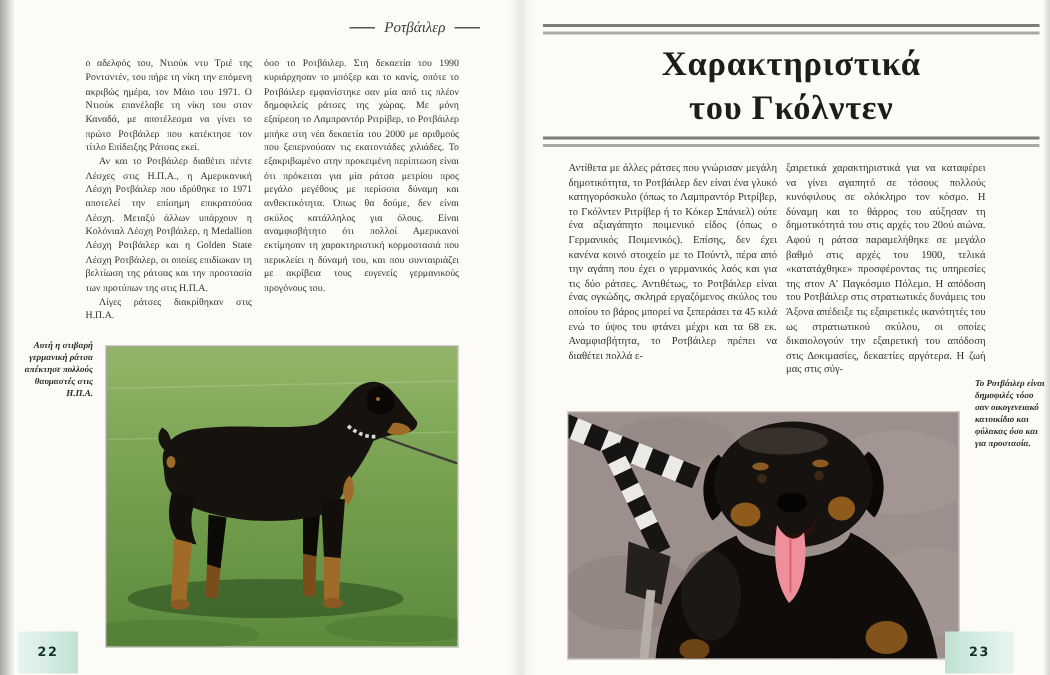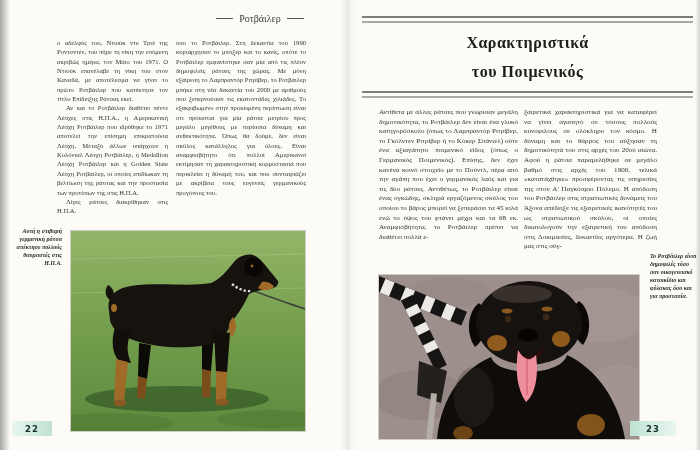--- a/index.html
+++ b/index.html
@@ -8,22 +8,22 @@
   
   .edge-left{position:absolute;left:0;top:0;width:10px;height:450px;
              background:linear-gradient(to right,#a2a7a0,rgba(252,251,248,0));}
   .gutter{position:absolute;left:340px;top:0;width:18px;height:450px;
           background:linear-gradient(to right,rgba(110,110,105,0),rgba(110,110,105,.14) 45%,rgba(110,110,105,.04) 62%,rgba(110,110,105,0));}
   .edge-right{position:absolute;right:0;top:0;width:5px;height:450px;
               background:linear-gradient(to left,rgba(110,110,105,.28),rgba(110,110,105,0));}
 
   
   .running-head{position:absolute;left:200px;top:13px;width:120px;display:flex;
-                align-items:center;justify-content:center;gap:6px;
-                font-size:10px;color:#3d3c39;}
+                align-items:center;justify-content:flex-end;gap:6px;
+                font-style:italic;font-size:10px;color:#3d3c39;}
   .dash{width:17px;height:1px;background:#575652;}
 
   
   .col{position:absolute;text-align:justify;color:#34322e;overflow:hidden;
        -webkit-hyphens:none;hyphens:none;}
   .lp-col1{left:57px;top:38px;width:111px;height:190px;font-size:6.6px;line-height:9.35px;}
   .lp-col2{left:176px;top:38px;width:130px;height:192px;font-size:6.6px;line-height:9.35px;}
   .rp-col1{left:379px;top:108px;width:139px;height:160px;font-size:7.1px;line-height:9.6px;}
   .rp-col2{left:524px;top:108px;width:133px;height:160px;font-size:7.1px;line-height:9.6px;}
   .para{margin:0;}
@@ -36,25 +36,25 @@
 
   
   .photo{position:absolute;border:1px solid #cfcdc4;box-shadow:0 0 0 1px #f3f2ec inset;background:#888;}
   .photo svg{display:block;width:100%;height:100%;}
   .photo-left{left:70px;top:230px;width:234px;height:200px;}
   .photo-right{left:378px;top:274px;width:260px;height:164px;}
 
   
   .title-block{position:absolute;left:362px;top:16px;width:331px;text-align:center;}
   .double-rule{height:3px;border-top:2px solid #7d7d7b;border-bottom:2px solid #a9a9a6;}
-  .chapter-title{font-weight:bold;font-size:16px;line-height:29px;color:#1d1c1a;
+  .chapter-title{font-weight:bold;font-size:23px;line-height:29px;color:#1d1c1a;
                  margin:5px 0 5px;letter-spacing:.5px;}
 
   
-  .pagenum{position:absolute;height:15px;display:flex;align-items:center;justify-content:center;
+  .pagenum{position:absolute;height:28px;display:flex;align-items:center;justify-content:center;
            font-family:"DejaVu Sans",sans-serif;font-weight:bold;font-size:8.5px;
            letter-spacing:1px;color:#143129;}
   .pn-left{left:12px;top:421px;width:40px;
            background:linear-gradient(to right,#e9f6f0,#bfe2d3);}
   .pn-right{left:630px;top:421px;width:46px;
             background:linear-gradient(to right,#bfe2d3,#e9f6f0);}
 </style>
 </head>
 <body>
 
@@ -137,21 +137,21 @@
       <span>22</span>
     </div>
   </div>
 
   <div>
 
     <div class="title-block">
       <div class="double-rule"></div>
       <div class="chapter-title">
         <div>Χαρακτηριστικά</div>
-        <div>του Ποιμενικός</div>
+        <div>του Γκόλντεν</div>
       </div>
       <div class="double-rule"></div>
     </div>
 
     <div class="col rp-col1">
       <p class="para">Αντίθετα με άλλες ράτσες που γνώρισαν μεγάλη δημοτικότητα, το Ροτβάιλερ δεν είναι ένα γλυκό κατηγορόσκυλο (όπως το Λαμπραντόρ Ριτρίβερ, το Γκόλντεν Ριτρίβερ ή το Κόκερ Σπάνιελ) ούτε ένα αξιαγάπητο ποιμενικό είδος (όπως ο Γερμανικός Ποιμενικός). Επίσης, δεν έχει κανένα κοινό στοιχείο με το Πούντλ, πέρα από την αγάπη που έχει ο γερμανικός λαός και για τις δύο ράτσες. Αντιθέτως, το Ροτβάιλερ είναι ένας ογκώδης, σκληρά εργαζόμενος σκύλος του οποίου το βάρος μπορεί να ξεπεράσει τα 45 κιλά ενώ το ύψος του φτάνει μέχρι και τα 68 εκ. Αναμφισβήτητα, το Ροτβάιλερ πρέπει να διαθέτει πολλά ε-</p>
     </div>
 
     <div class="col rp-col2">
       <p class="para">ξαιρετικά χαρακτηριστικά για να καταφέρει να γίνει αγαπητό σε τόσους πολλούς κυνόφιλους σε ολόκληρο τον κόσμο. Η δύναμη και το θάρρος του αύξησαν τη δημοτικότητά του στις αρχές του 20ού αιώνα. Αφού η ράτσα παραμελήθηκε σε μεγάλο βαθμό στις αρχές του 1900, τελικά «κατατάχθηκε» προσφέροντας τις υπηρεσίες της στον Α' Παγκόσμιο Πόλεμο. Η απόδοση του Ροτβάιλερ στις στρατιωτικές δυνάμεις του Άξονα απέδειξε τις εξαιρετικές ικανότητές του ως στρατιωτικού σκύλου, οι οποίες δικαιολογούν την εξαιρετική του απόδοση στις Δοκιμασίες, δεκαετίες αργότερα. Η ζωή μας στις σύγ-</p>

